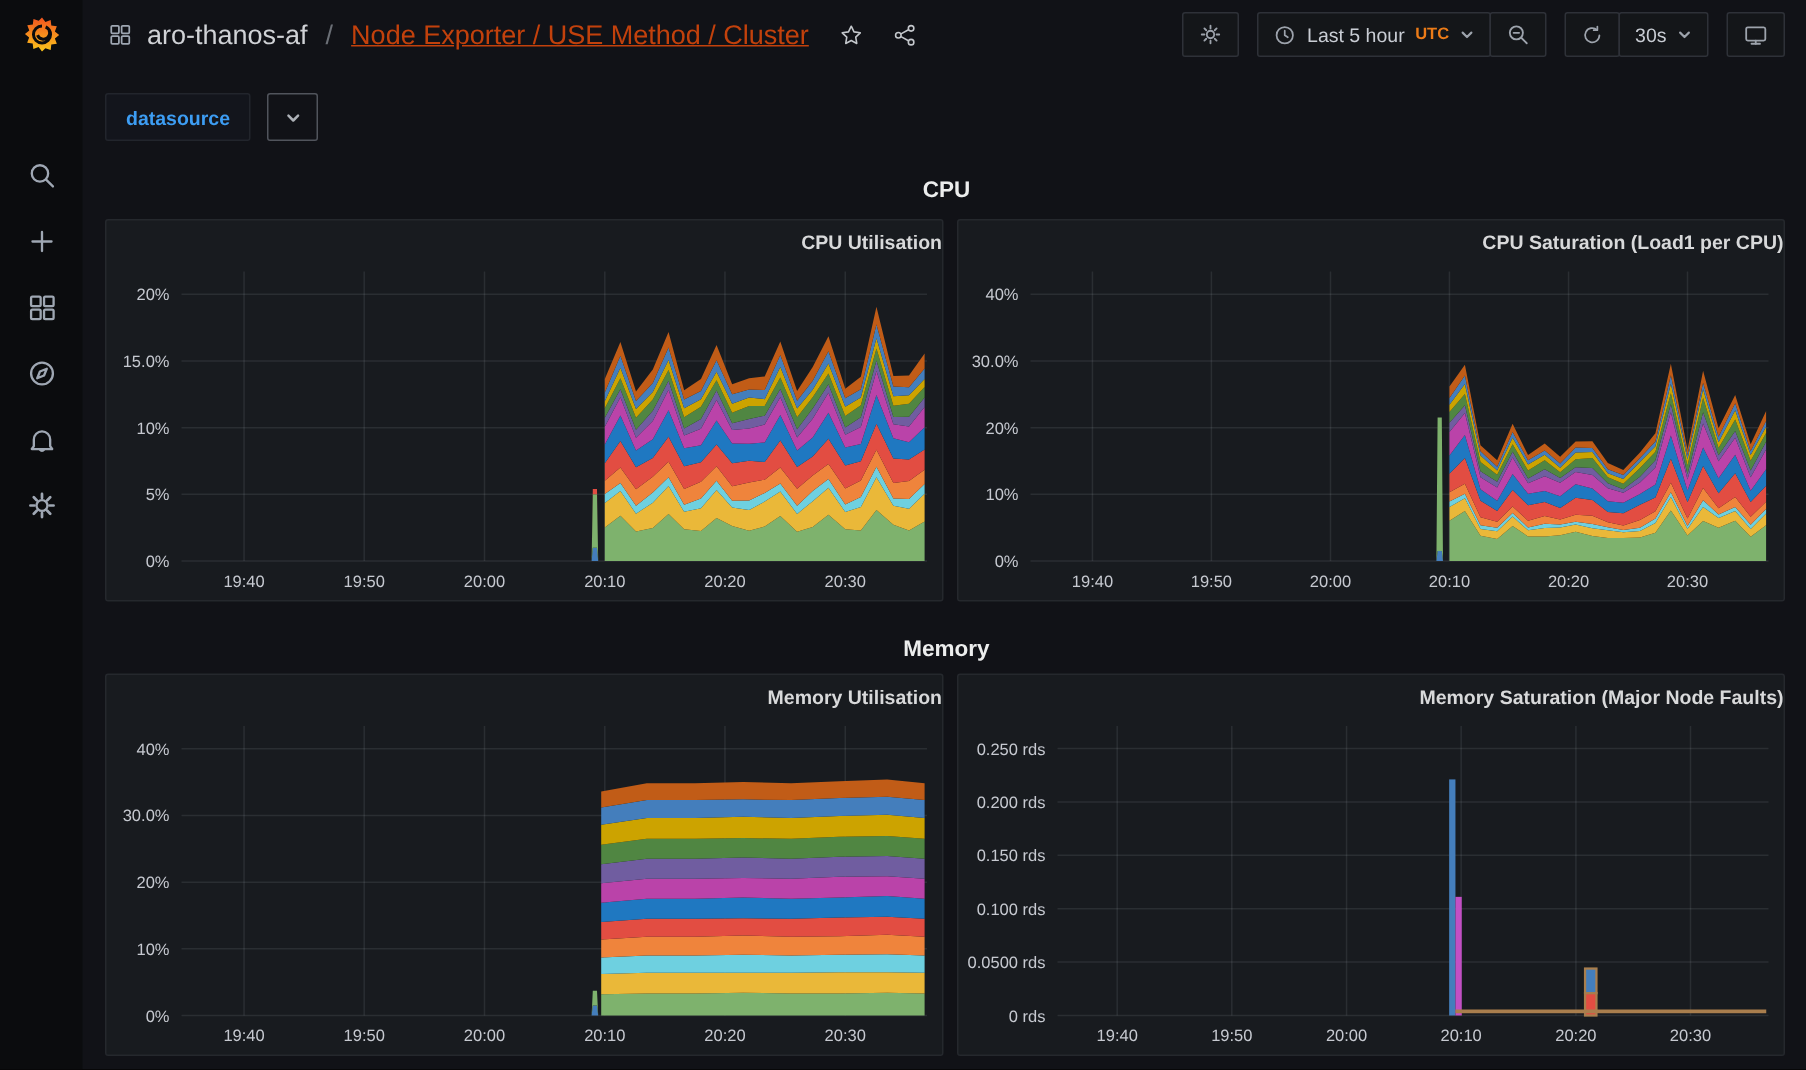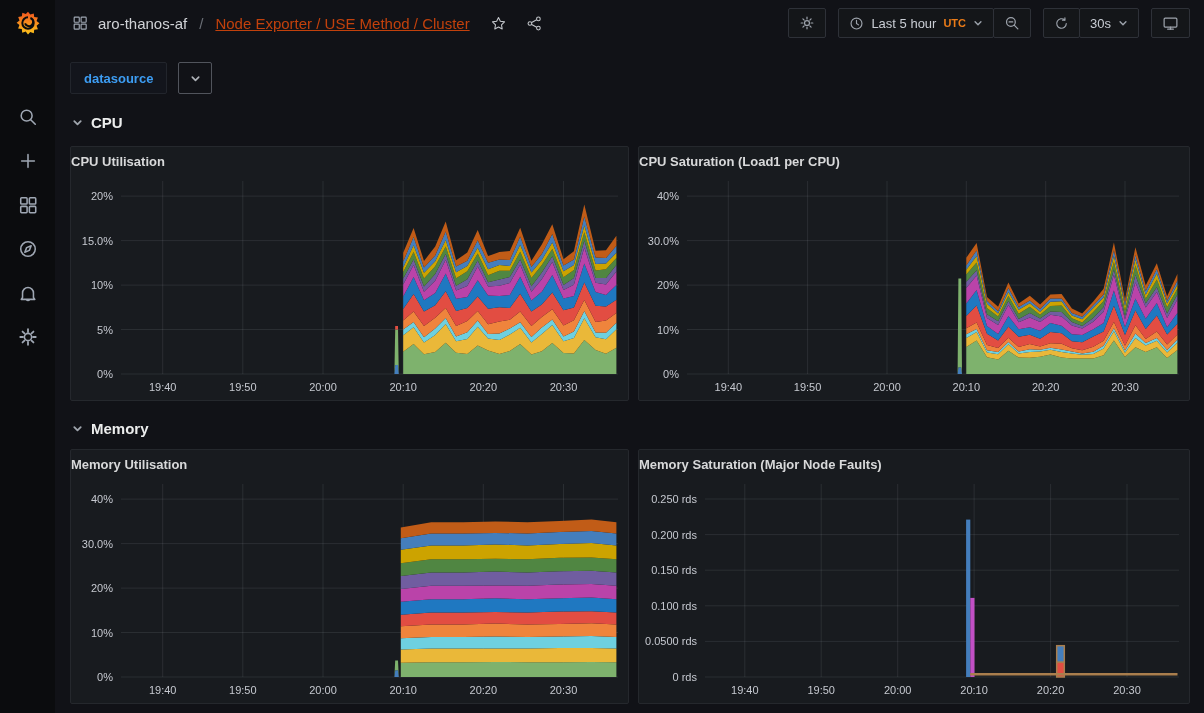--- a/index.html
+++ b/index.html
@@ -7,21 +7,21 @@
        font-family:"Liberation Sans",sans-serif;color:#d8d9da;overflow:hidden;display:flex;}
   
   .sidebar{width:55px;background:#0b0c0e;flex:none;display:flex;flex-direction:column;align-items:center;}
   .logo-btn{width:55px;height:46px;display:grid;place-items:center;cursor:pointer;}
   .side-nav{margin-top:49px;display:flex;flex-direction:column;}
   .side-btn{width:55px;height:44px;display:grid;place-items:center;cursor:pointer;}
   .side-btn svg{stroke:#9fa7b3;fill:none;stroke-width:1.7;stroke-linecap:round;stroke-linejoin:round;}
   
   .main{flex:1;display:flex;flex-direction:column;min-width:0;}
   .topbar{height:46px;flex:none;display:flex;align-items:center;padding:0 14px 0 17px;}
-  .crumb{display:flex;align-items:center;gap:10px;font-size:15px;}
+  .crumb{display:flex;align-items:center;gap:10px;font-size:18px;}
   .crumb svg{stroke:#9fa7b3;fill:none;stroke-width:1.6;}
   .crumb .sep{color:#6b6f76;padding:0 2px;}
   .crumb .t1{color:#d0d2d6;}
   .crumb .t2{color:#c2410c;font-weight:500;text-decoration:underline;}
   .crumb-icons{display:flex;align-items:center;gap:19px;margin-left:20px;}
   .icon-flat{background:none;border:none;padding:0;display:grid;place-items:center;cursor:pointer;}
   .icon-flat svg{stroke:#c4c7cc;fill:none;stroke-width:1.5;stroke-linejoin:round;}
   .top-right{margin-left:auto;display:flex;align-items:center;gap:12px;}
   .tgroup{display:flex;}
   .tbtn{display:inline-flex;align-items:center;gap:7px;height:30px;padding:0 10px;background:#141619;
@@ -30,29 +30,29 @@
   .tbtn svg{stroke:#9da3ac;fill:none;stroke-width:1.7;stroke-linecap:round;stroke-linejoin:round;}
   .utc{color:#eb7b18;font-size:11px;font-weight:700;}
   
   .content{padding:16px 14px 0 15px;flex:1;}
   .submenu{display:flex;gap:11px;height:32px;margin-bottom:16px;}
   .var-pill{display:inline-flex;align-items:center;padding:0 13px;background:#13151c;border:1px solid #22252c;
             border-radius:2px;color:#3d9df3;font-size:13px;font-weight:600;cursor:pointer;}
   .var-chev{width:34px;display:grid;place-items:center;background:transparent;border:1px solid #51545c;
             border-radius:2px;cursor:pointer;}
   .var-chev svg{stroke:#aeb2b8;fill:none;stroke-width:1.8;stroke-linecap:round;stroke-linejoin:round;}
-  .section-head{display:flex;align-items:center;gap:8px;height:24px;margin:16px 0 12px 2px;cursor:pointer;}
+  .section-head{display:flex;align-items:center;gap:8px;height:24px;margin:16px 0 12px 2px;cursor:pointer;flex-direction:column;}
   .section-head:first-of-type{margin-top:0;}
   .section-head svg{stroke:#9fa5ad;fill:none;stroke-width:2;stroke-linecap:round;stroke-linejoin:round;}
   .section-head span{font-size:15px;font-weight:700;color:#eceded;}
   .row{display:flex;gap:9px;height:255px;}
   .row + .section-head{margin-top:15px;margin-bottom:9px;}
   .panel{background:#181b1f;border:1px solid #25282d;border-radius:2px;display:flex;flex-direction:column;box-sizing:border-box;}
   .p-l{width:559px;} .p-r{width:552px;}
-  .panel-title{height:28px;line-height:30px;text-align:left;font-size:13px;font-weight:600;color:#d8d9da;cursor:pointer;}
+  .panel-title{height:28px;line-height:30px;text-align:right;font-size:13px;font-weight:600;color:#d8d9da;cursor:pointer;}
   .chart-box{flex:1;position:relative;}
   svg.chart{position:absolute;inset:0;width:100%;height:100%;display:block;}
   svg.chart .grid{stroke:rgba(208,216,230,0.10);stroke-width:1;}
   svg.chart .tick{fill:#c6c9d0;font-size:11px;font-family:"Liberation Sans",sans-serif;}
 </style>
 </head>
 <body>
 
 <div class="app">
 

